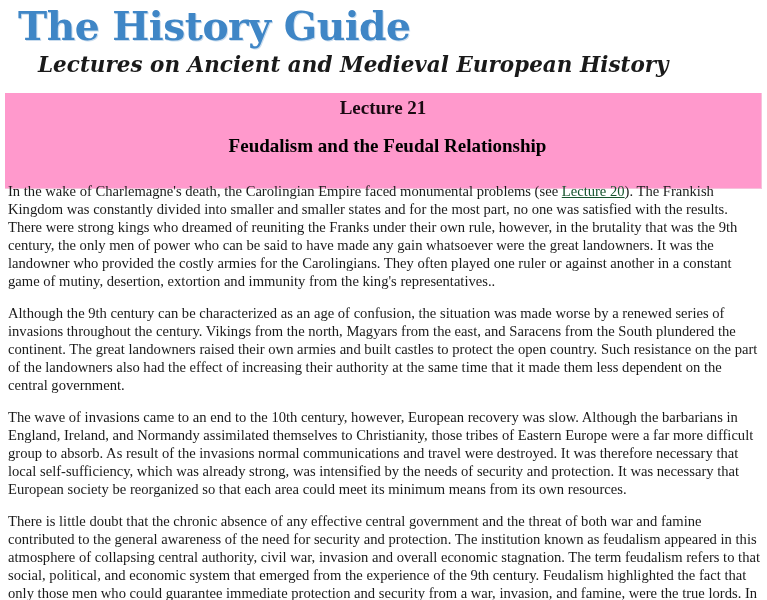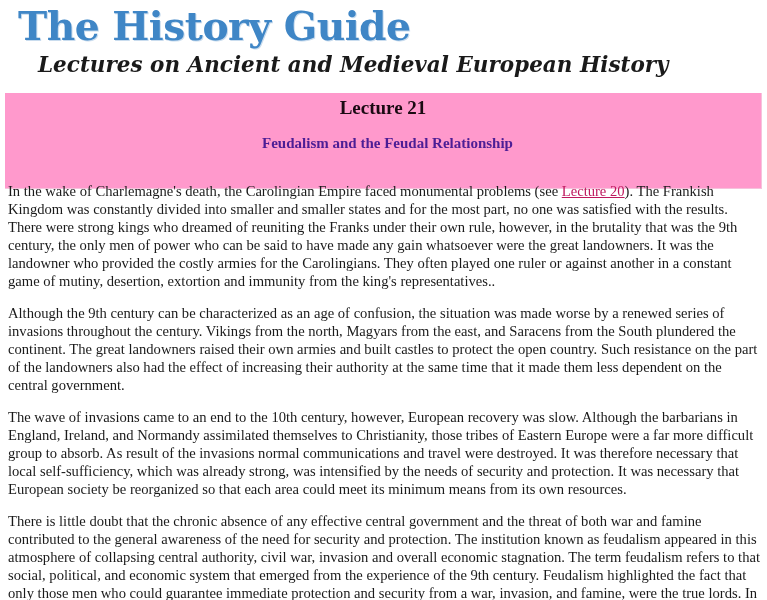--- a/index.html
+++ b/index.html
@@ -66,37 +66,37 @@
       font-weight: bold;
       font-size: 19px;
       color: #1a0a12;
     }
     .lecture-title {
       position: absolute;
       left: 9px;
       right: 0;
       top: 42px;
       font-weight: bold;
-      font-size: 15px;
-      color: #4c1d95;
+      font-size: 19px;
+      color: #000000;
     }
     .content {
       position: absolute;
       left: 8px;
       top: 182px;
       width: 752px;
       font-size: 14.6px;
       line-height: 18px;
       color: #1a1a1a;
     }
     .content p {
       margin: 0 0 14px 0;
     }
     .content a {
-      color: #be185d;
+      color: #14532d;
       text-decoration: underline;
     }
   </style>
 </head>
 <body>
 
 <div class="banner">
   <div class="site-title">The History Guide</div>
   <div class="site-subtitle">Lectures on Ancient and Medieval European History</div>
 </div>

